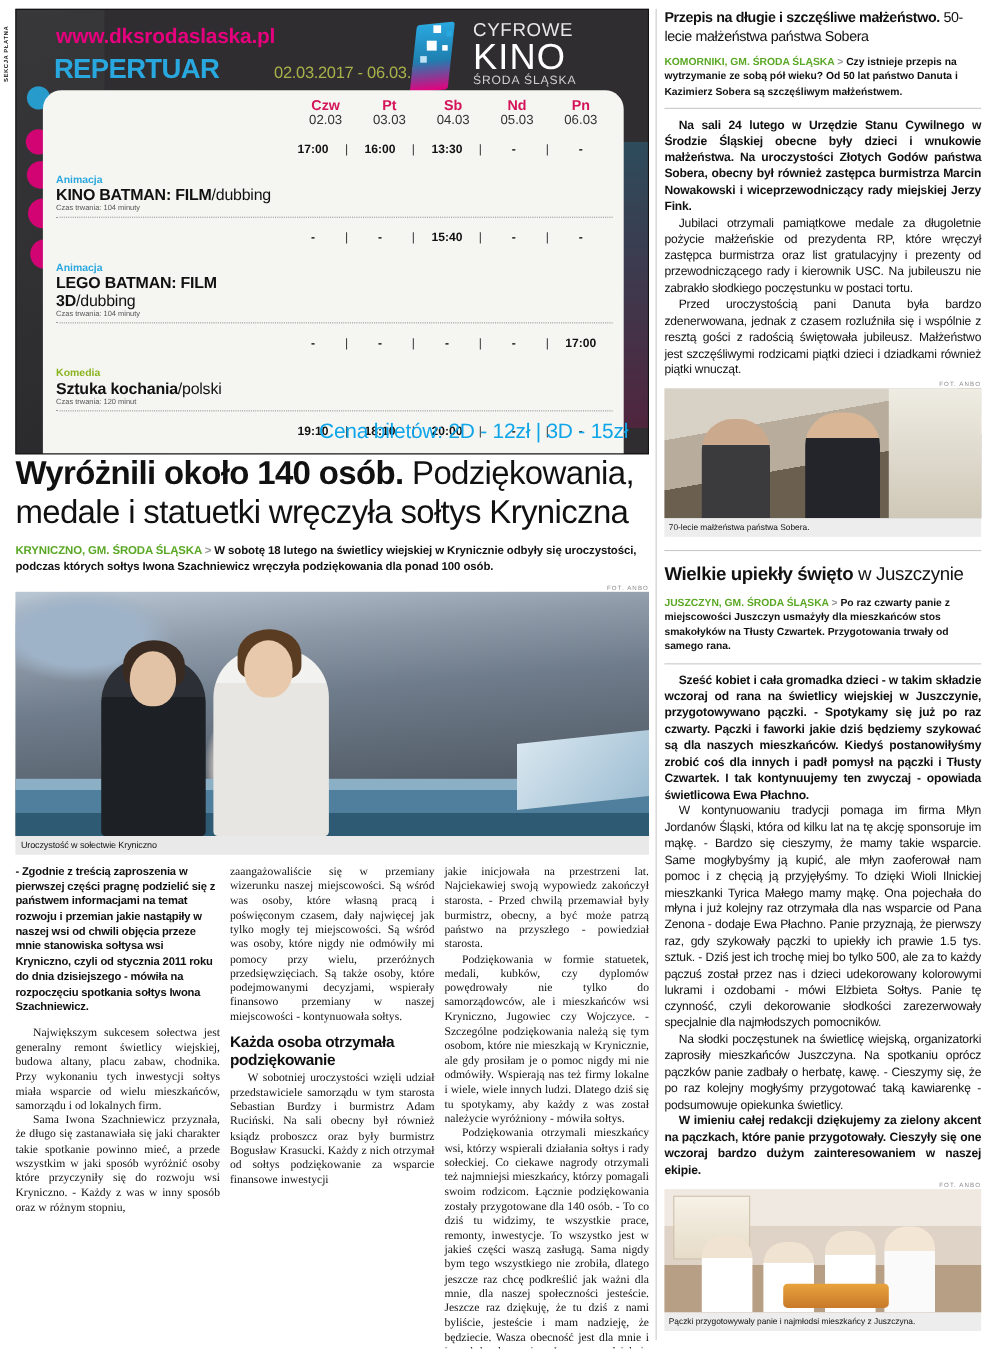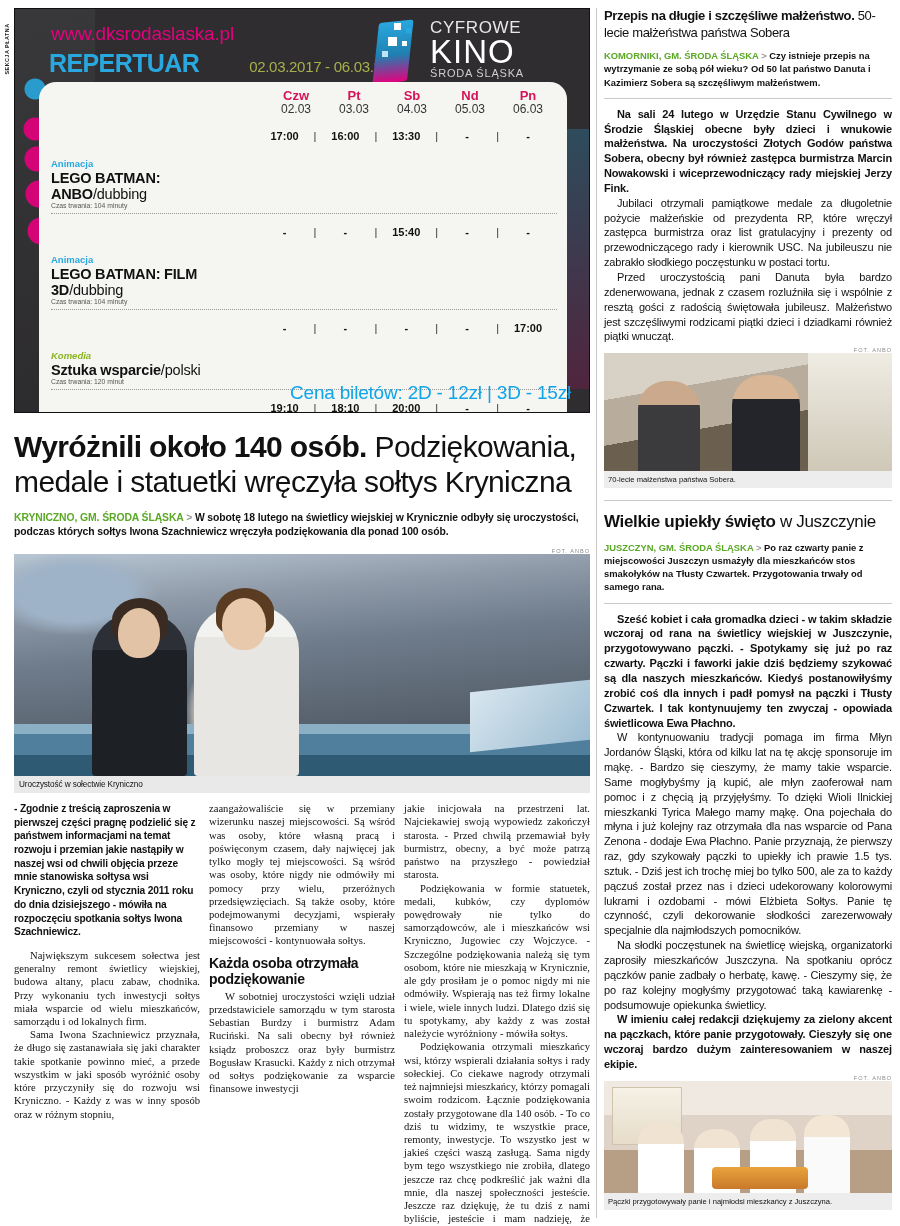--- a/index.html
+++ b/index.html
@@ -53,21 +53,21 @@
         rgba(41,168,223,.55) 18% 22%, transparent 22% 30%, rgba(255,255,255,.08) 30% 33%, transparent 33% 46%,
         rgba(41,168,223,.45) 46% 50%, transparent 50% 62%, rgba(255,255,255,.10) 62% 65%, transparent 65% 78%,
         rgba(41,168,223,.40) 78% 82%, transparent 82% 100%);
   }
   .cinema-bg-right {
     position: absolute; right: 0; top: 120px; width: 40px; height: 260px;
     background: linear-gradient(180deg, rgba(41,168,223,.25), rgba(229,0,125,.18));
   }
   .cine-url {
     position: absolute; left: 36px; top: 14px;
-    font-size: 19px; font-weight: normal; color: #e5007d;
+    font-size: 19px; font-weight: bold; color: #e5007d;
     letter-spacing: -.2px;
   }
   .cine-rep-line { position: absolute; left: 34px; top: 40px; display: flex; align-items: baseline; gap: 48px; }
   .cine-rep {
     font-size: 25px; font-weight: bold; color: #29a8df; letter-spacing: -.6px;
   }
   .cine-dates { font-size: 15px; color: #a8b04a; margin-left: 2px; letter-spacing: -.3px; }
 
   .cine-logo { position: absolute; right: 16px; top: 10px; text-align: left; width: 205px; }
   .cine-logo-rows { display: flex; align-items: flex-start; }
@@ -97,39 +97,39 @@
   .cine-head { display: flex; justify-content: flex-end; padding: 3px 0 2px; }
   .cine-head .daycol { width: 58px; text-align: center; }
   .cine-head .dow { font-size: 13px; font-weight: bold; color: #d4145a; line-height: 1.05; }
   .cine-head .dt { font-size: 12px; color: #333; line-height: 1.1; }
 
   .cine-row { padding: 3px 0 2px; border-bottom: 1px dotted #9a9a9a; display: flex; align-items: flex-start; }
   .cine-row:last-child { border-bottom: none; }
   .cine-row .info { flex: 1; min-width: 0; }
   .genre { font-size: 9.5px; font-weight: bold; line-height: 1.25; margin-top: 37px; }
   .genre.animacja { color: #29a8df; }
-  .genre.komedia { color: #8ab41e; font-style: italic; }
+  .genre.komedia { color: #8ab41e; }
   .genre.akcja { color: #1a1a1a; }
   .genre.dkf { color: #f39200; text-align: center; }
   .film-title { font-size: 14.5px; line-height: 1.12; color: #111; letter-spacing: -.2px; }
   .film-title b { font-weight: bold; }
   .film-title span.sub { font-weight: normal; }
   .duration { font-size: 6.8px; color: #555; line-height: 1.3; }
   .times { display: flex; align-items: center; padding-top: 9px; }
   .times .t { width: 58px; text-align: center; font-size: 11px; font-weight: bold; color: #111; }
   .times .sep { color: #333; font-size: 11px; }
 
   .cine-price {
     position: absolute; right: 18px; bottom: 8px;
     font-size: 19px; color: #0ea5e9; letter-spacing: -.2px;
   }
 
   
   .headline {
-    margin-top: 17px; font-size: 30px; line-height: 1.16;
+    margin-top: 1px; font-size: 30px; line-height: 1.16;
     color: #111; letter-spacing: -.6px; font-weight: normal;
   }
   .headline b { font-weight: bold; }
   .lead {
     margin-top: 11px; font-size: 10.4px; line-height: 1.42; color: #111;
     font-weight: bold; letter-spacing: -.1px;
   }
   .place { color: #5aa825; font-weight: bold; }
   .chev { color: #9a9a9a; font-weight: bold; }
 
@@ -331,21 +331,21 @@
             </div>
             <div class="daycol">
               <div class="dow">Pn</div>
               <div class="dt">06.03</div>
             </div>
           </div>
         <div id="sched-rows">
             <div class="cine-row">
               <div class="info">
                 <div class="genre animacja">Animacja</div>
-                <div class="film-title"><b>LEGO BATMAN: ANBO</b><span class="sub">/dubbing</span></div>
+                <div class="film-title"><b>KINO BATMAN: FILM</b><span class="sub">/dubbing</span></div>
                 <div class="duration">Czas trwania: 104 minuty</div>
               </div>
               <div class="times">
                 <span class="t">17:00</span>
                 <span class="sep">|</span>
                 <span class="t">16:00</span>
                 <span class="sep">|</span>
                 <span class="t">13:30</span>
                 <span class="sep">|</span>
                 <span class="t">-</span>
@@ -367,21 +367,21 @@
                 <span class="t">15:40</span>
                 <span class="sep">|</span>
                 <span class="t">-</span>
                 <span class="sep">|</span>
                 <span class="t">-</span>
               </div>
             </div>
             <div class="cine-row">
               <div class="info">
                 <div class="genre komedia">Komedia</div>
-                <div class="film-title"><b>Sztuka wsparcie</b><span class="sub">/polski</span></div>
+                <div class="film-title"><b>Sztuka kochania</b><span class="sub">/polski</span></div>
                 <div class="duration">Czas trwania: 120 minut</div>
               </div>
               <div class="times">
                 <span class="t">-</span>
                 <span class="sep">|</span>
                 <span class="t">-</span>
                 <span class="sep">|</span>
                 <span class="t">-</span>
                 <span class="sep">|</span>
                 <span class="t">-</span>

